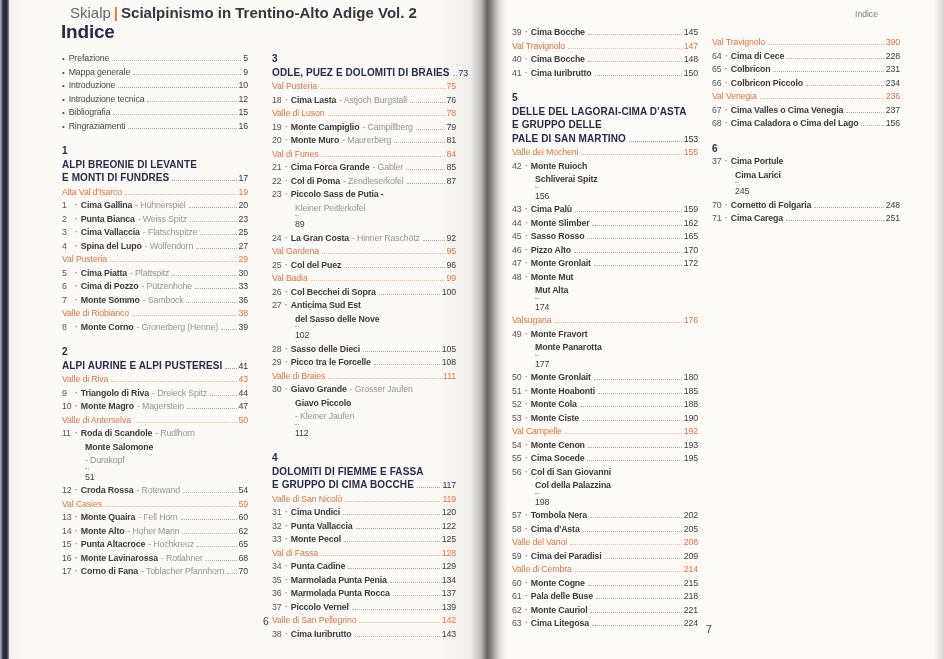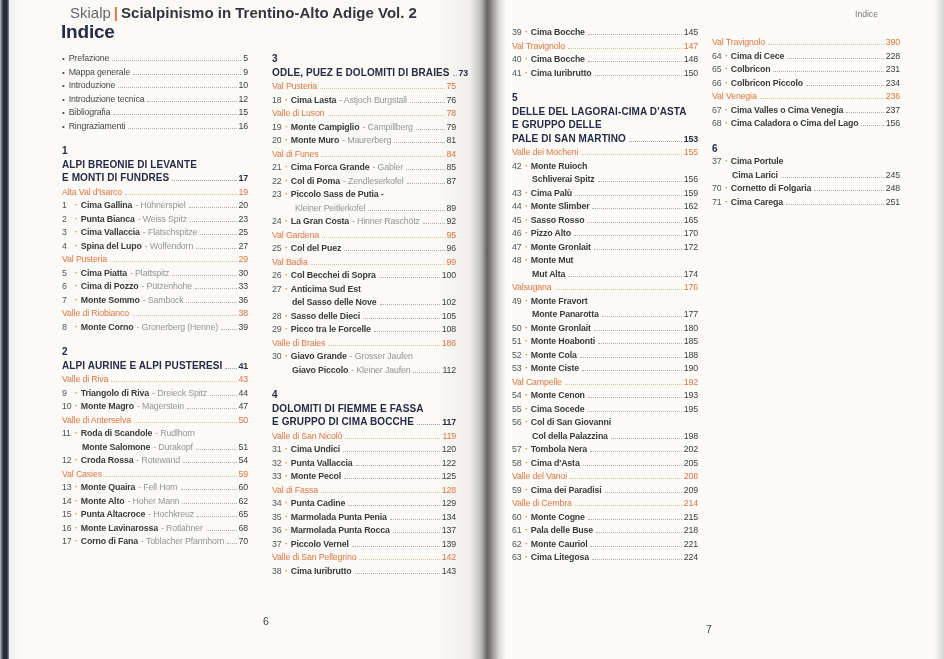--- a/index.html
+++ b/index.html
@@ -29,29 +29,29 @@
   .col3{left:512px;top:26px;width:186px;}
   .col4{left:712px;top:36px;width:188px;}
 
   .row{display:flex;align-items:baseline;font-size:8.8px;line-height:13.5px;
        letter-spacing:-.15px;color:#3c3c3c;white-space:nowrap;}
   .leader{flex:1 1 auto;min-width:4px;border-bottom:1px dotted #adadab;margin:0 2px 2px 3px;}
   .pg{flex:none;}
   .gap{height:11px;}
   .secnum{font-weight:bold;color:#262b47;font-size:10px;line-height:13.5px;}
   .ttl .name{font-weight:bold;color:#262b47;font-size:10px;letter-spacing:.1px;}
-  .ttl .pg{color:#262b47;font-weight:bold;}
+  .ttl .pg{color:#262b47;font-weight:normal;}
   .ttl .leader{border-color:#9aa0ad;}
   .sub .name,.sub .pg{color:#dd7540;}
   .sub .leader{border-color:#e6bb9b;}
   .route .rno{flex:none;width:12px;color:#555;}
   .route .sep{flex:none;color:#dd7540;font-weight:bold;margin:0 3px 0 1px;}
   .route .name{font-weight:bold;color:#3b3b3b;}
   .route .alt{color:#949494;margin-left:3px;}
-  .route.cont{padding-left:20px;}
+  .route.cont{padding-left:20px;flex-direction:column;}
   .intro .bullet{flex:none;color:#4a4a4a;margin-right:4px;font-size:8px;}
   .intro .name{color:#474747;}
 </style>
 </head>
 <body>
 
 <div class="book">
   <div class="left-strip"></div>
   <div class="page-left"></div>
   <div class="spine"></div>
@@ -414,21 +414,21 @@
       <div class="row route">
         <span class="rno">29</span>
         <span class="sep">·</span>
         <span class="name">Picco tra le Forcelle</span>
         <span class="leader"></span>
         <span class="pg">108</span>
       </div>
       <div class="row sub">
         <span class="name">Valle di Braies</span>
         <span class="leader"></span>
-        <span class="pg">186</span>
+        <span class="pg">111</span>
       </div>
       <div class="row route">
         <span class="rno">30</span>
         <span class="sep">·</span>
         <span class="name">Giavo Grande</span>
         <span class="alt">- Grosser Jaufen</span>
       </div>
       <div class="row route cont">
         <span class="name">Giavo Piccolo</span>
         <span class="alt">- Kleiner Jaufen</span>

